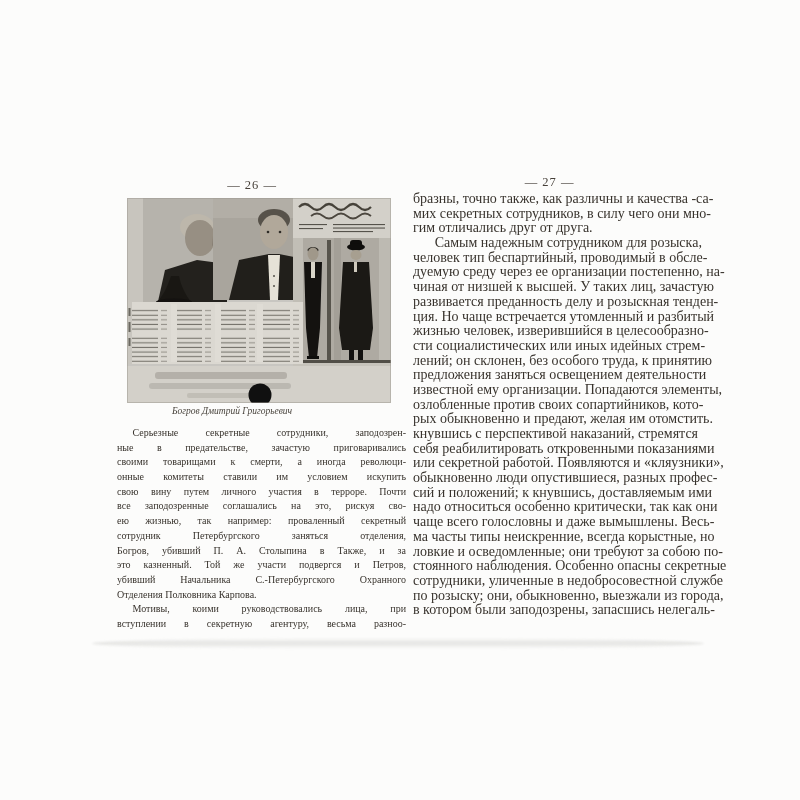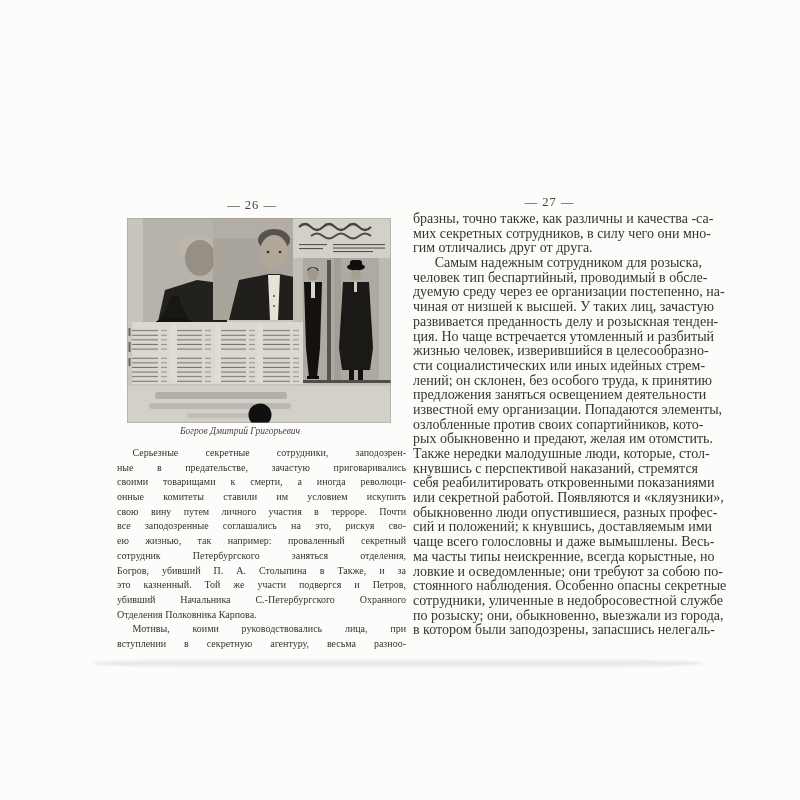--- a/index.html
+++ b/index.html
@@ -3,35 +3,35 @@
 <meta charset="utf-8">
 <style>
   html,body{margin:0;padding:0;}
   body{
     width:800px;height:800px;
     background:#fcfcfb;
     font-family:"Liberation Serif", serif;
     position:relative;
     overflow:hidden;
   }
-  .stage{position:absolute;inset:0;margin-top:20px;}
+  .stage{position:absolute;inset:0;}
   .pagenum{
     position:absolute;
     font-size:12.5px;color:#453f38;letter-spacing:1px;
     text-align:center;
   }
   .pagenum.left{left:108px;top:178px;width:288px;}
   .pagenum.right{left:414px;top:175px;width:271px;}
   .photo{
     position:absolute;left:127px;top:198px;width:264px;height:205px;
     background:#c8c6c1;
   }
   .photo svg{display:block;width:264px;height:205px;}
   .caption{
-    position:absolute;left:119px;top:406px;width:264px;
+    position:absolute;left:111px;top:406px;width:264px;
     text-align:center;padding-right:22px;box-sizing:border-box;
     font-style:italic;font-size:9.5px;color:#4a453e;
   }
   .body{position:absolute;}
   .body.left{left:117px;top:426px;width:289px;}
   .body.right{left:413px;top:192px;width:271px;}
   .line{
     font-size:10px;color:#38332d;
     height:14.7px;line-height:14.7px;
     white-space:nowrap;
@@ -174,26 +174,26 @@
       <div class="line">чиная от низшей к высшей. У таких лиц, зачастую</div>
       <div class="line">развивается преданность делу и розыскная тенден-</div>
       <div class="line">ция. Но чаще встречается утомленный и разбитый</div>
       <div class="line">жизнью человек, изверившийся в целесообразно-</div>
       <div class="line">сти социалистических или иных идейных стрем-</div>
       <div class="line">лений; он склонен, без особого труда, к принятию</div>
       <div class="line">предложения заняться освещением деятельности</div>
       <div class="line">известной ему организации. Попадаются элементы,</div>
       <div class="line">озлобленные против своих сопартийников, кото-</div>
       <div class="line">рых обыкновенно и предают, желая им отомстить.</div>
-      <div class="line">Также нередки малодушные люди, которые, стол-</div>
       <div class="line">кнувшись с перспективой наказаний, стремятся</div>
       <div class="line">себя реабилитировать откровенными показаниями</div>
       <div class="line">или секретной работой. Появляются и «кляузники»,</div>
       <div class="line">обыкновенно люди опустившиеся, разных профес-</div>
       <div class="line">сий и положений; к кнувшись, доставляемым ими</div>
+      <div class="line">надо относиться особенно критически, так как они</div>
       <div class="line">чаще всего голословны и даже вымышлены. Весь-</div>
       <div class="line">ма часты типы неискренние, всегда корыстные, но</div>
       <div class="line">ловкие и осведомленные; они требуют за собою по-</div>
       <div class="line">стоянного наблюдения. Особенно опасны секретные</div>
       <div class="line">сотрудники, уличенные в недобросовестной службе</div>
       <div class="line">по розыску; они, обыкновенно, выезжали из города,</div>
       <div class="line">в котором были заподозрены, запасшись нелегаль-</div>
     </div>
 
   <div class="page-edge"></div>

